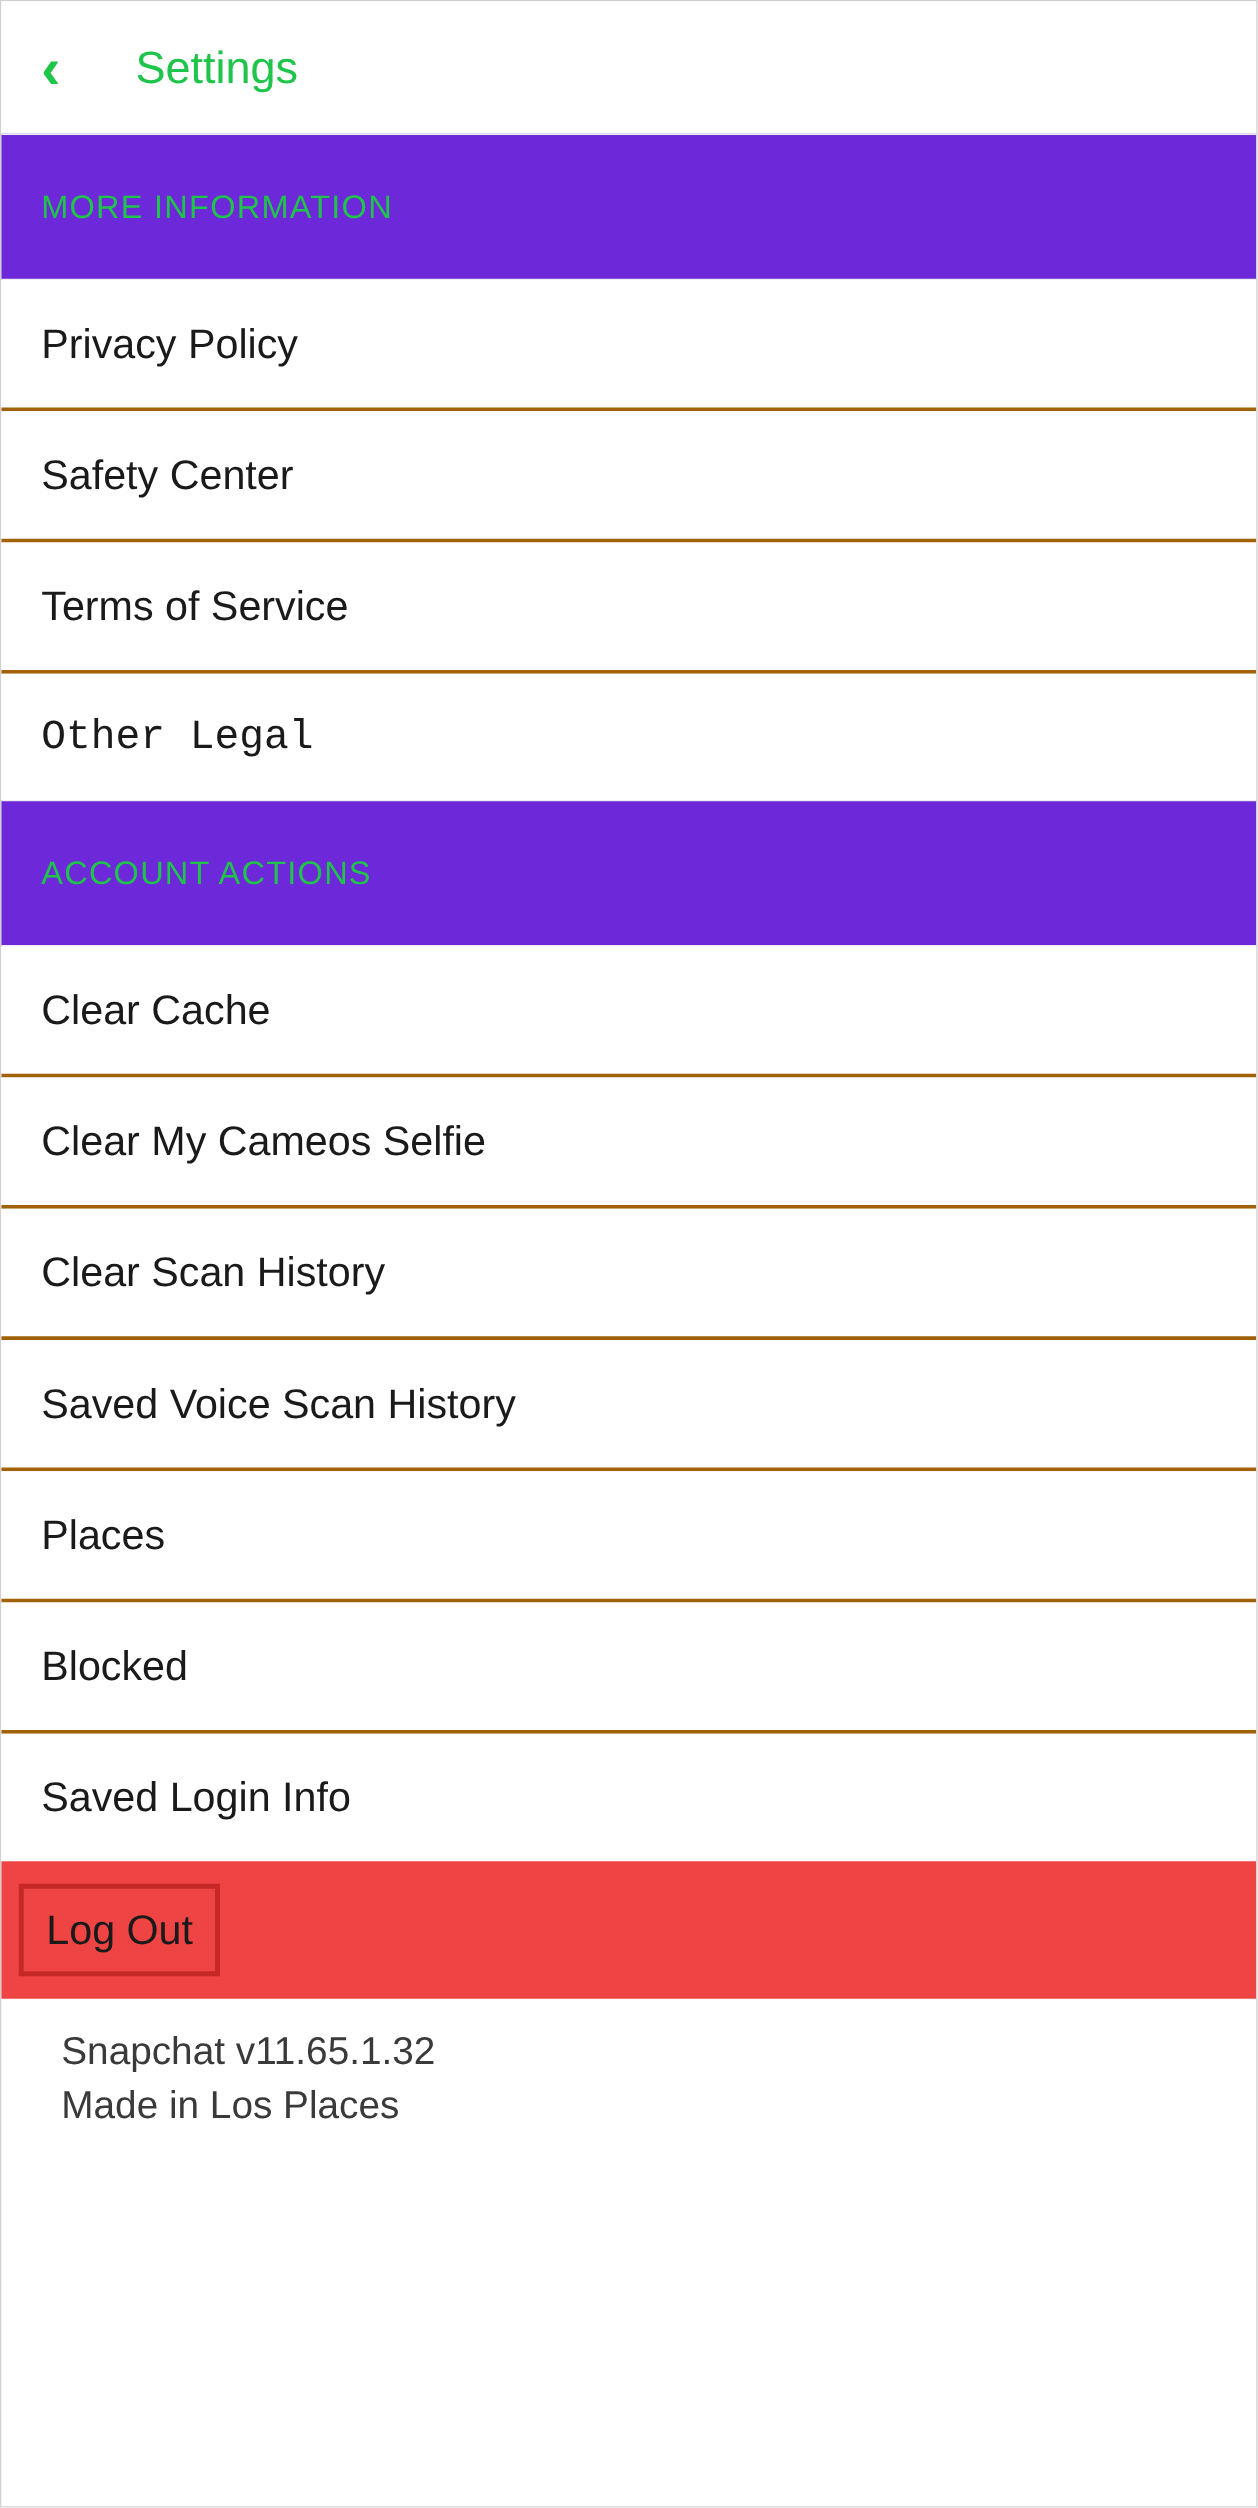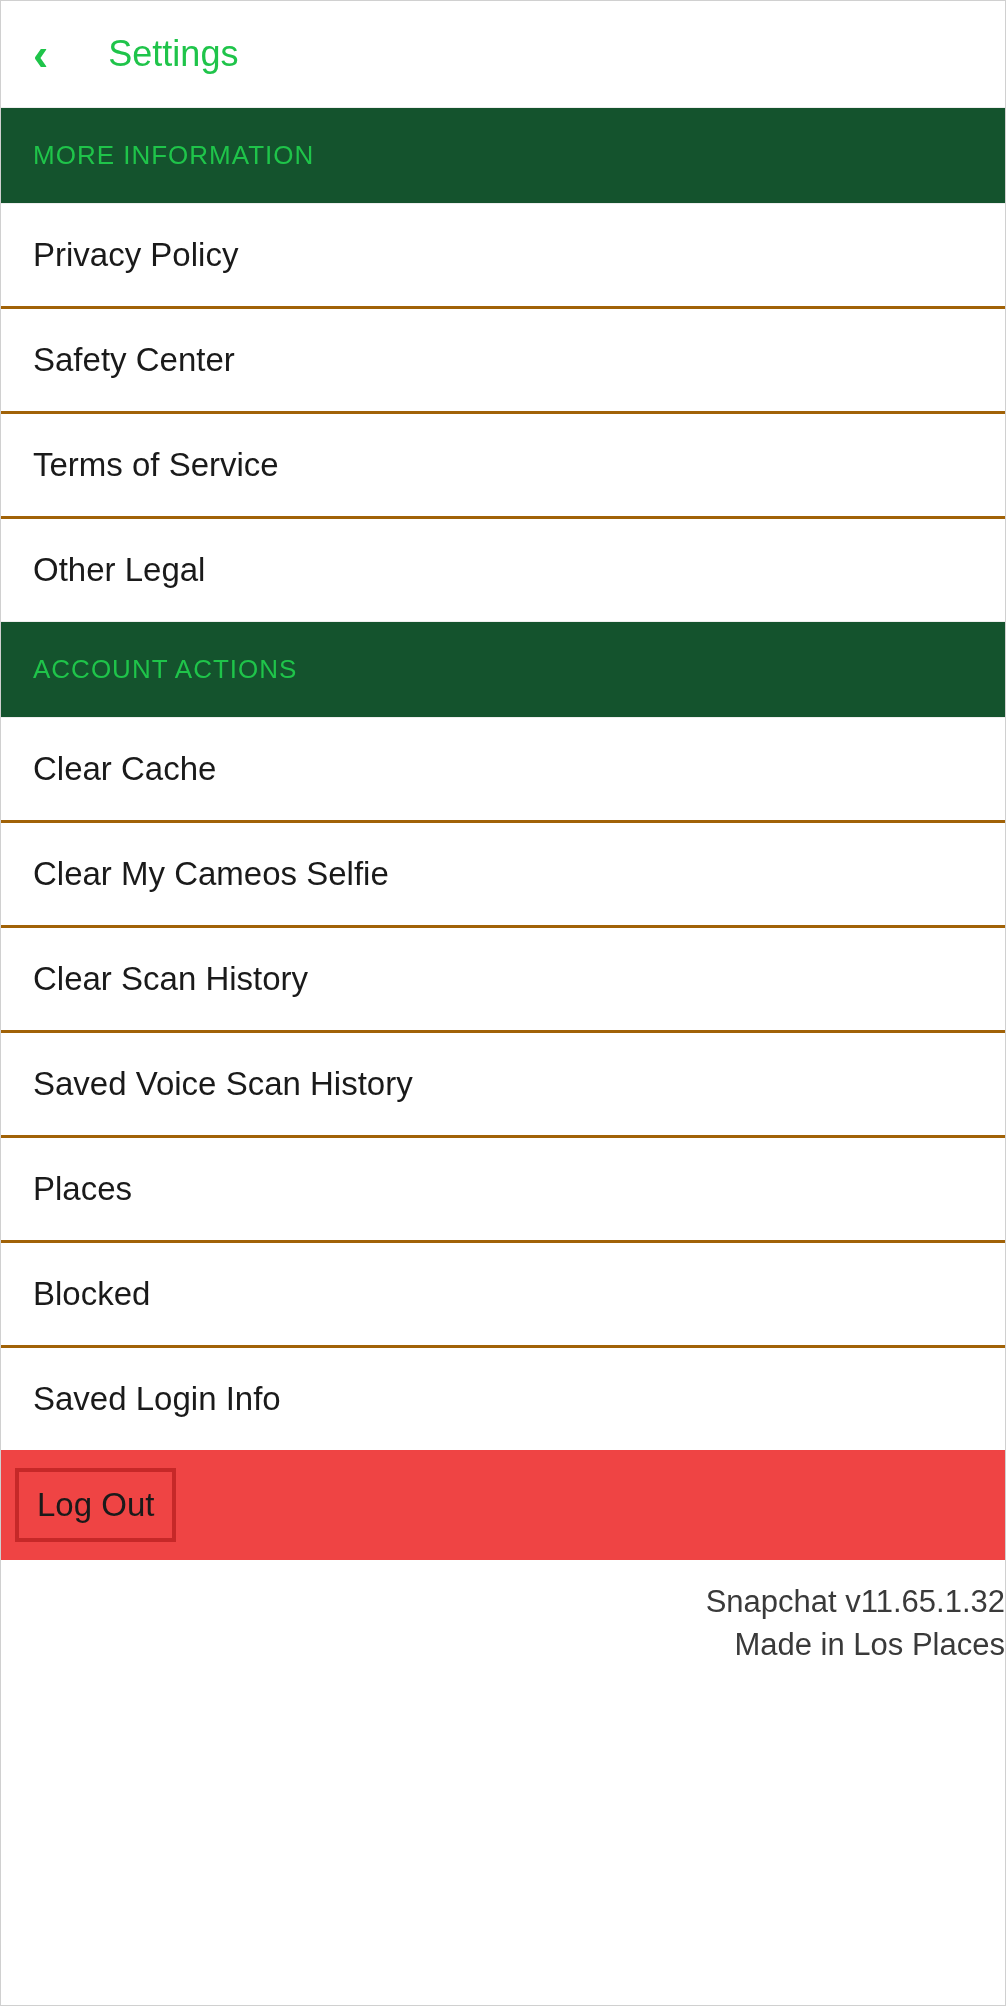--- a/index.html
+++ b/index.html
@@ -27,22 +27,22 @@
       margin-right: 20px;
       line-height: 1;
     }
     .header-title {
       color: #1fc44a;
       font-size: 36px;
       font-weight: 500;
       margin-left: 40px;
     }
     .section-header {
-      background: #14532d;
-      padding: 32px 32px;
+      background: #6d28d9;
+      padding: 42px 32px;
       color: #1fc44a;
       font-size: 26px;
       font-weight: 400;
       letter-spacing: 1px;
       border-top: 1px solid #eeeeee;
       border-bottom: 1px solid #eeeeee;
     }
     .list-item {
       padding: 32px 32px;
       font-size: 33px;
@@ -64,29 +64,30 @@
       background: #ef4444;
     }
     .logout-box {
       border: 4px solid #c62828;
       display: inline-block;
       padding: 14px 18px;
       font-size: 33px;
       color: #1a1a1a;
     }
     .footer {
-      text-align: right;
+      text-align: left;
       padding: 20px 0 40px 0;
       font-size: 31px;
       color: #3a3a3a;
       line-height: 1.4;
       margin-left: 48px;
     }
     .section-items .list-item:last-child {
       border-bottom: none;
+      font-family: Liberation Mono, monospace;
     }
   </style>
 </head>
 <body>
 
 <div class="header">
   <span class="back-chevron">‹</span>
   <span class="header-title">Settings</span>
 </div>
 

